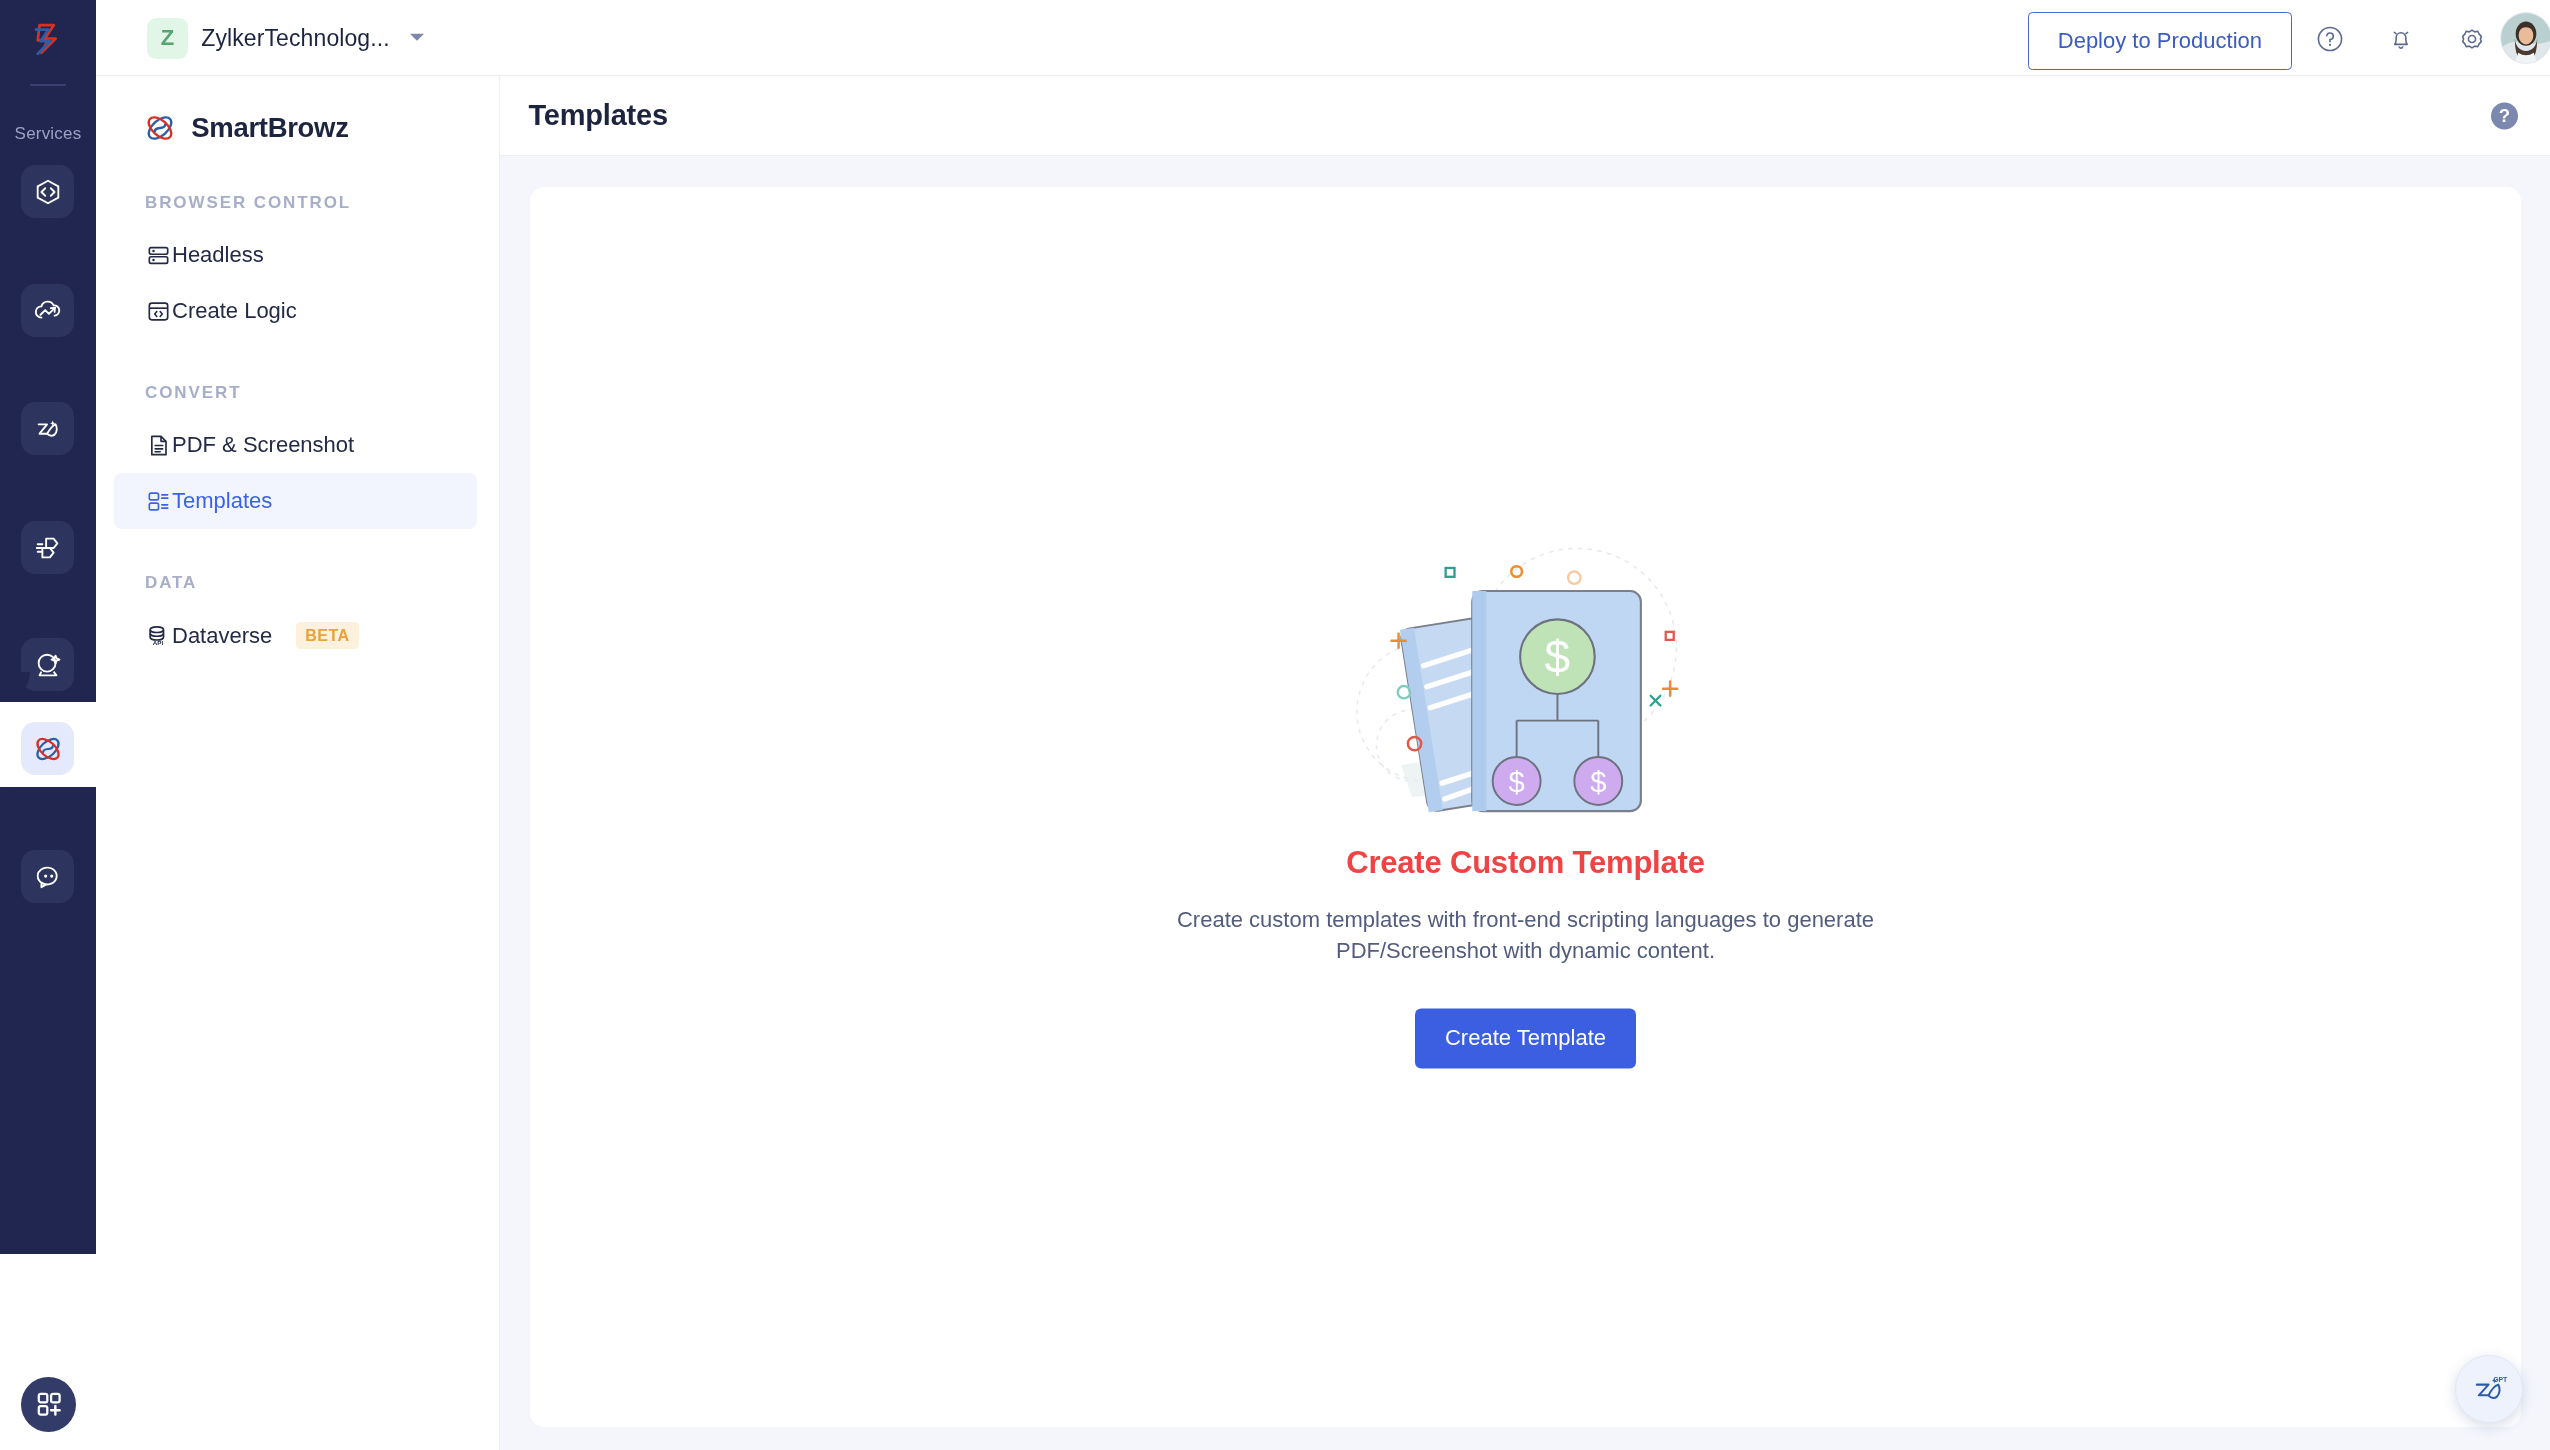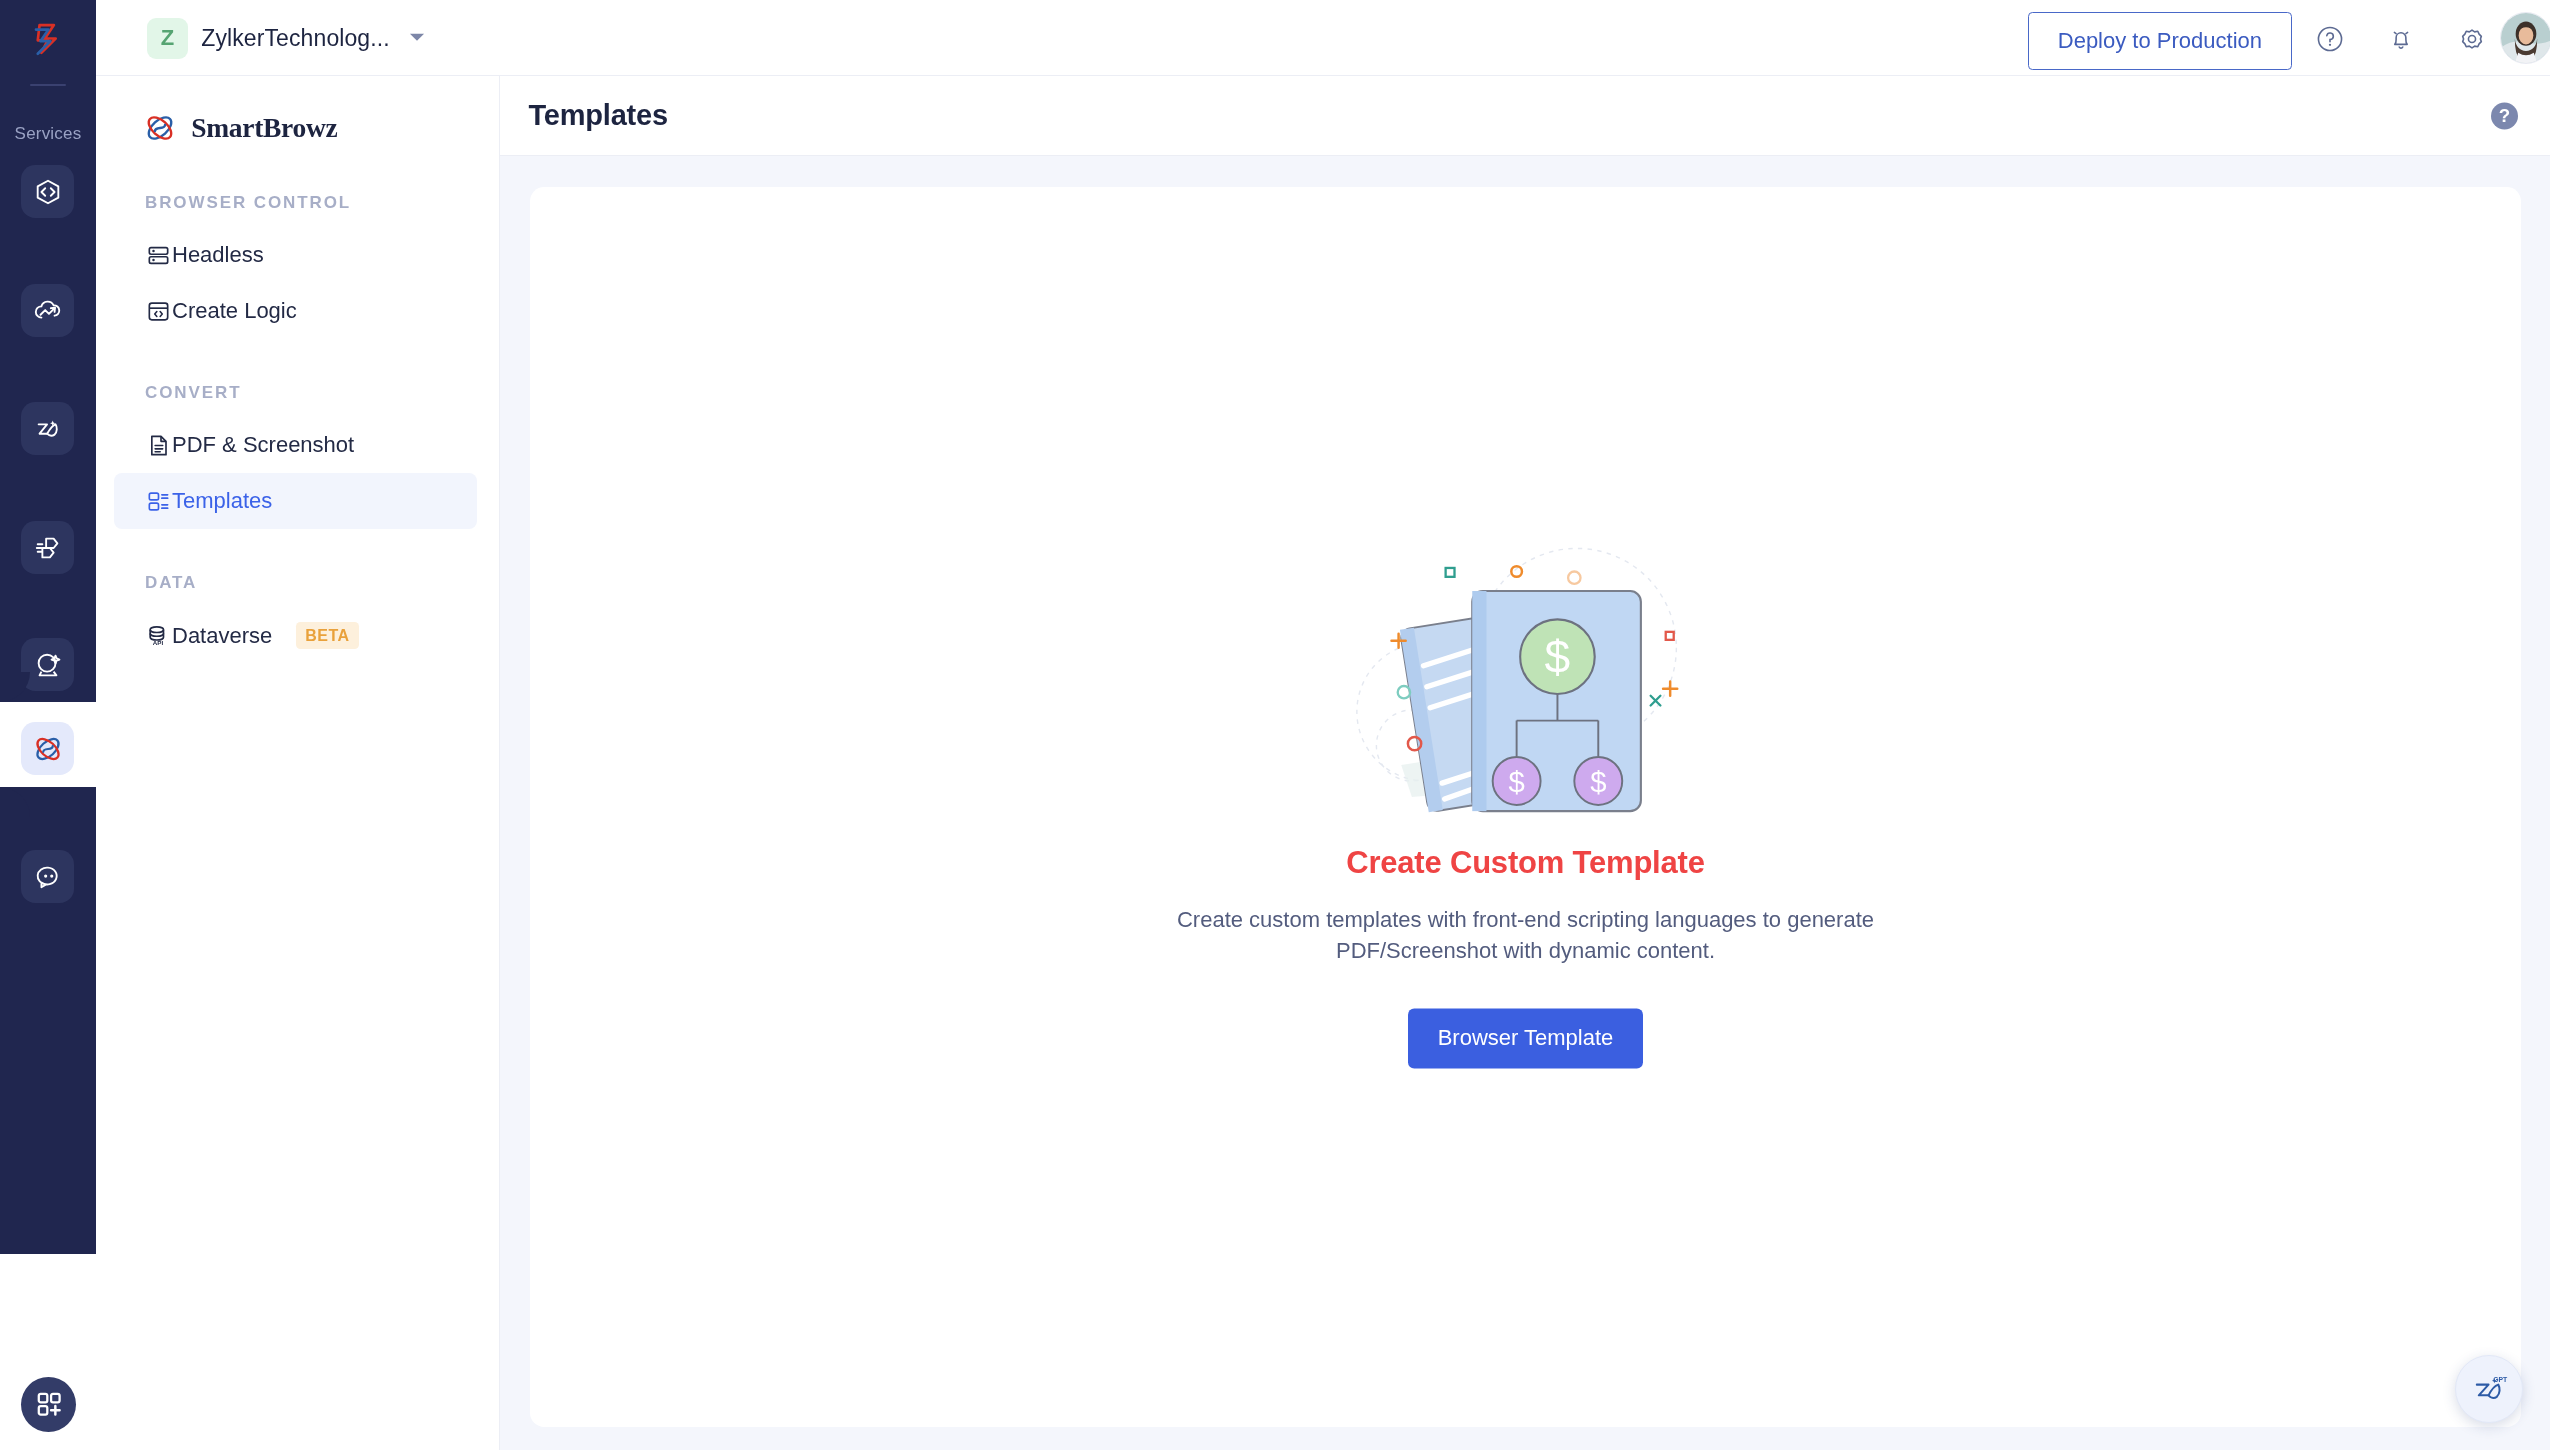--- a/index.html
+++ b/index.html
@@ -97,21 +97,21 @@
   
   #product-sidebar {
     position:absolute; left:96px; top:76px; width:404px; bottom:0;
     background:#ffffff; border-right:0.9px solid #eceef5; z-index:15;
   }
   #product-brand {
     display:flex; align-items:center; gap:14.2px;
     padding:23px 0 0 47px; height:80px;
   }
   #product-brand-name {
-    font-size:27.5px; font-weight:700; color:#1d2440; letter-spacing:-0.3px;font-family:Liberation Serif, serif;
+    font-size:27.5px; font-weight:700; color:#1d2440; letter-spacing:-0.3px;
   }
   .nav-section-title {
     font-size:17px; font-weight:700; color:#a7aec7;
     letter-spacing:1.9px; padding-left:49px;
   }
   .nav-item {
     display:flex; align-items:center; 
     height:56px; margin:0 22px 0 18px; padding-left:31px;
     border-radius:8px; cursor:pointer;
   }
@@ -429,21 +429,21 @@
         <rect x="358" y="122" width="9" height="9" fill="none" stroke="#e2584a" stroke-width="2.6"></rect>
         <path d="M57 124 L57 140 M49 132 L65 132" stroke="#ef8b2c" stroke-width="2.8" stroke-linecap="round"></path>
         <path d="M363 178 L363 194 M355 186 L371 186" stroke="#ef8b2c" stroke-width="2.8" stroke-linecap="round"></path>
         <path d="M341 194 L352 205 M352 194 L341 205" stroke="#2f9e8f" stroke-width="2.6" stroke-linecap="round"></path>
         <circle cx="63" cy="190" r="7" fill="none" stroke="#7ecdc0" stroke-width="2.6"></circle>
         <circle cx="75" cy="248" r="7.5" fill="none" stroke="#e2584a" stroke-width="2.8"></circle>
       </svg>
 
       <div id="empty-title">Create Custom Template</div>
       <div id="empty-desc">Create custom templates with front-end scripting languages to generate PDF/Screenshot with dynamic content.</div>
-      <button id="create-template-btn">Browser Template</button>
+      <button id="create-template-btn">Create Template</button>
     </div>
   </div>
 
   <div id="zia-fab">
     <svg viewBox="0 0 40 40" width="39" height="39">
       <path d="M7 15 L19 15 L9 26 L19 26" fill="none" stroke="#2d5ba6" stroke-width="2.1" stroke-linecap="round" stroke-linejoin="round"></path>
       <path d="M19 26 C22 20 25.5 16 29 15 C31 18.5 31 24 27.5 27.5 C24.5 29.5 21 28.5 19 26 Z" fill="none" stroke="#2d5ba6" stroke-width="2.1" stroke-linejoin="round"></path>
       <path d="M25 8.5 L25.7 10.3 L27.5 11 L25.7 11.7 L25 13.5 L24.3 11.7 L22.5 11 L24.3 10.3 Z" fill="#2d5ba6"></path>
       <text x="31" y="12.5" font-size="7" font-weight="700" font-family="Liberation Sans, sans-serif" fill="#2d5ba6" text-anchor="middle">GPT</text>
     </svg>

